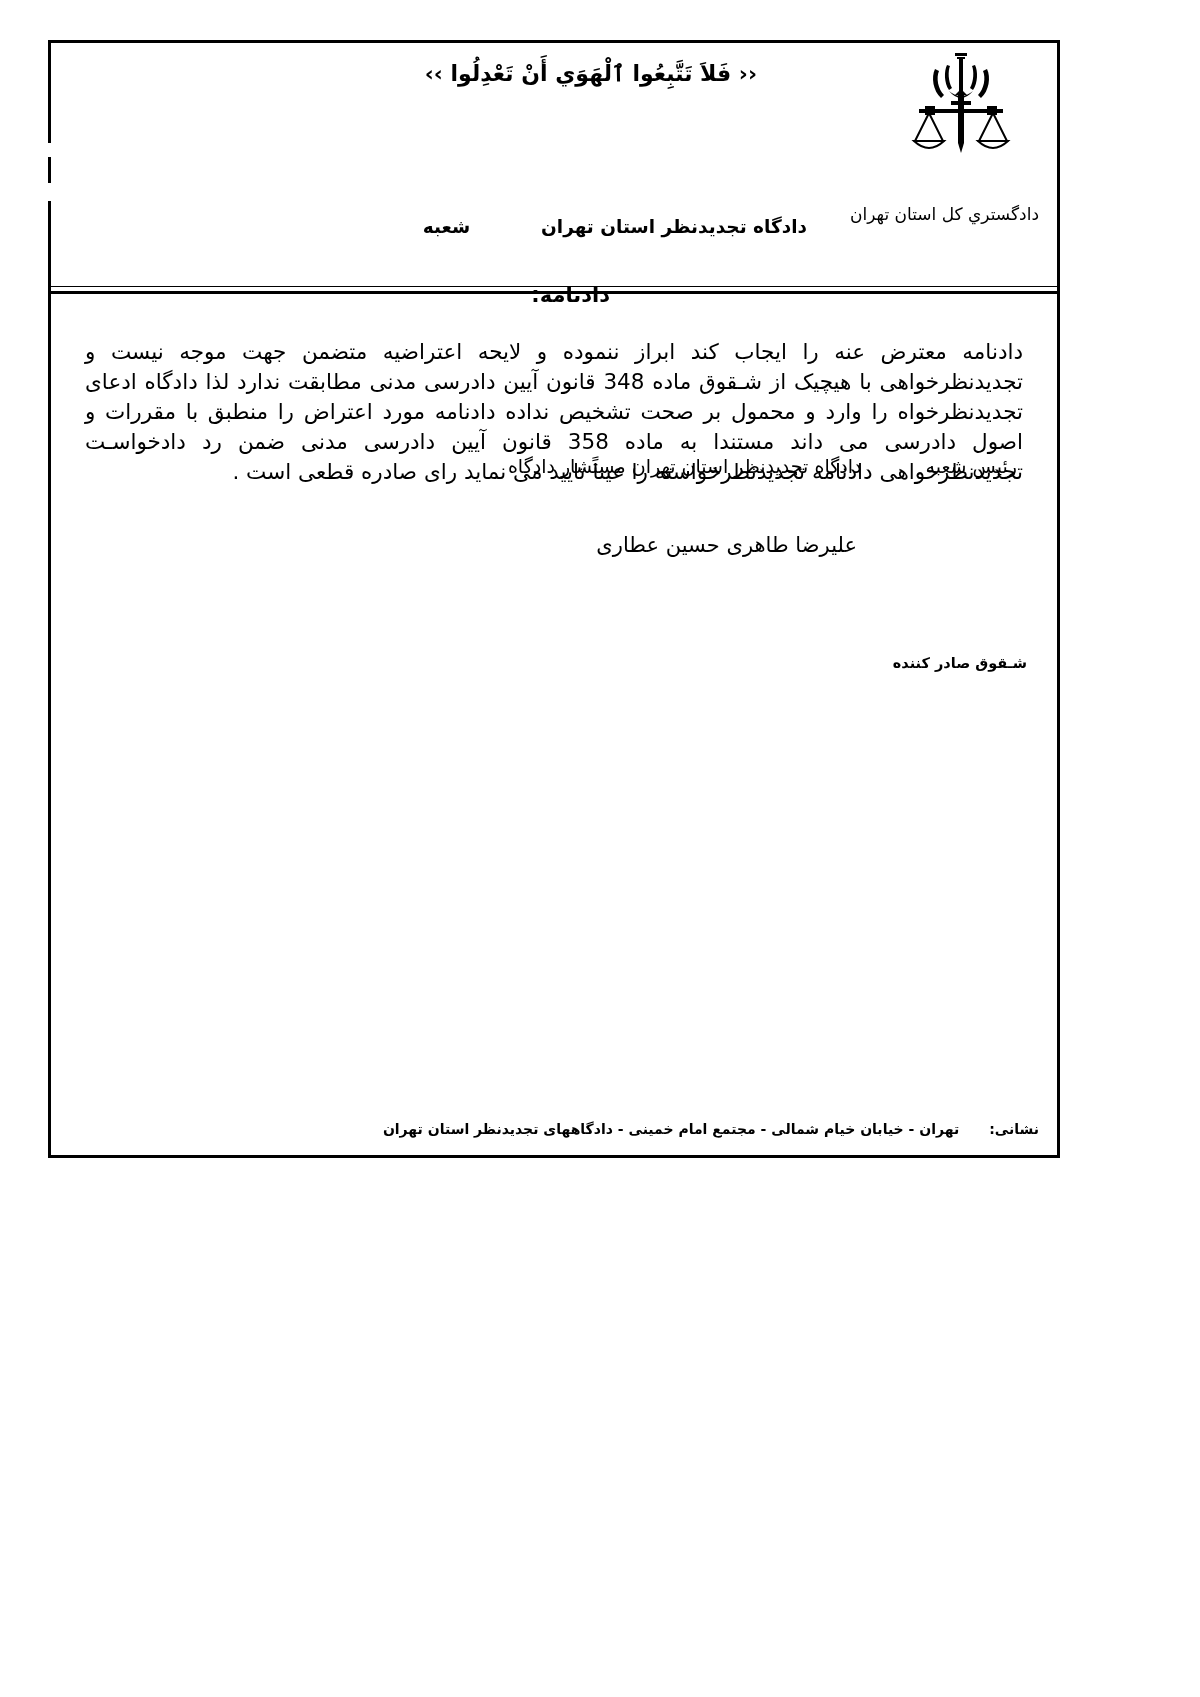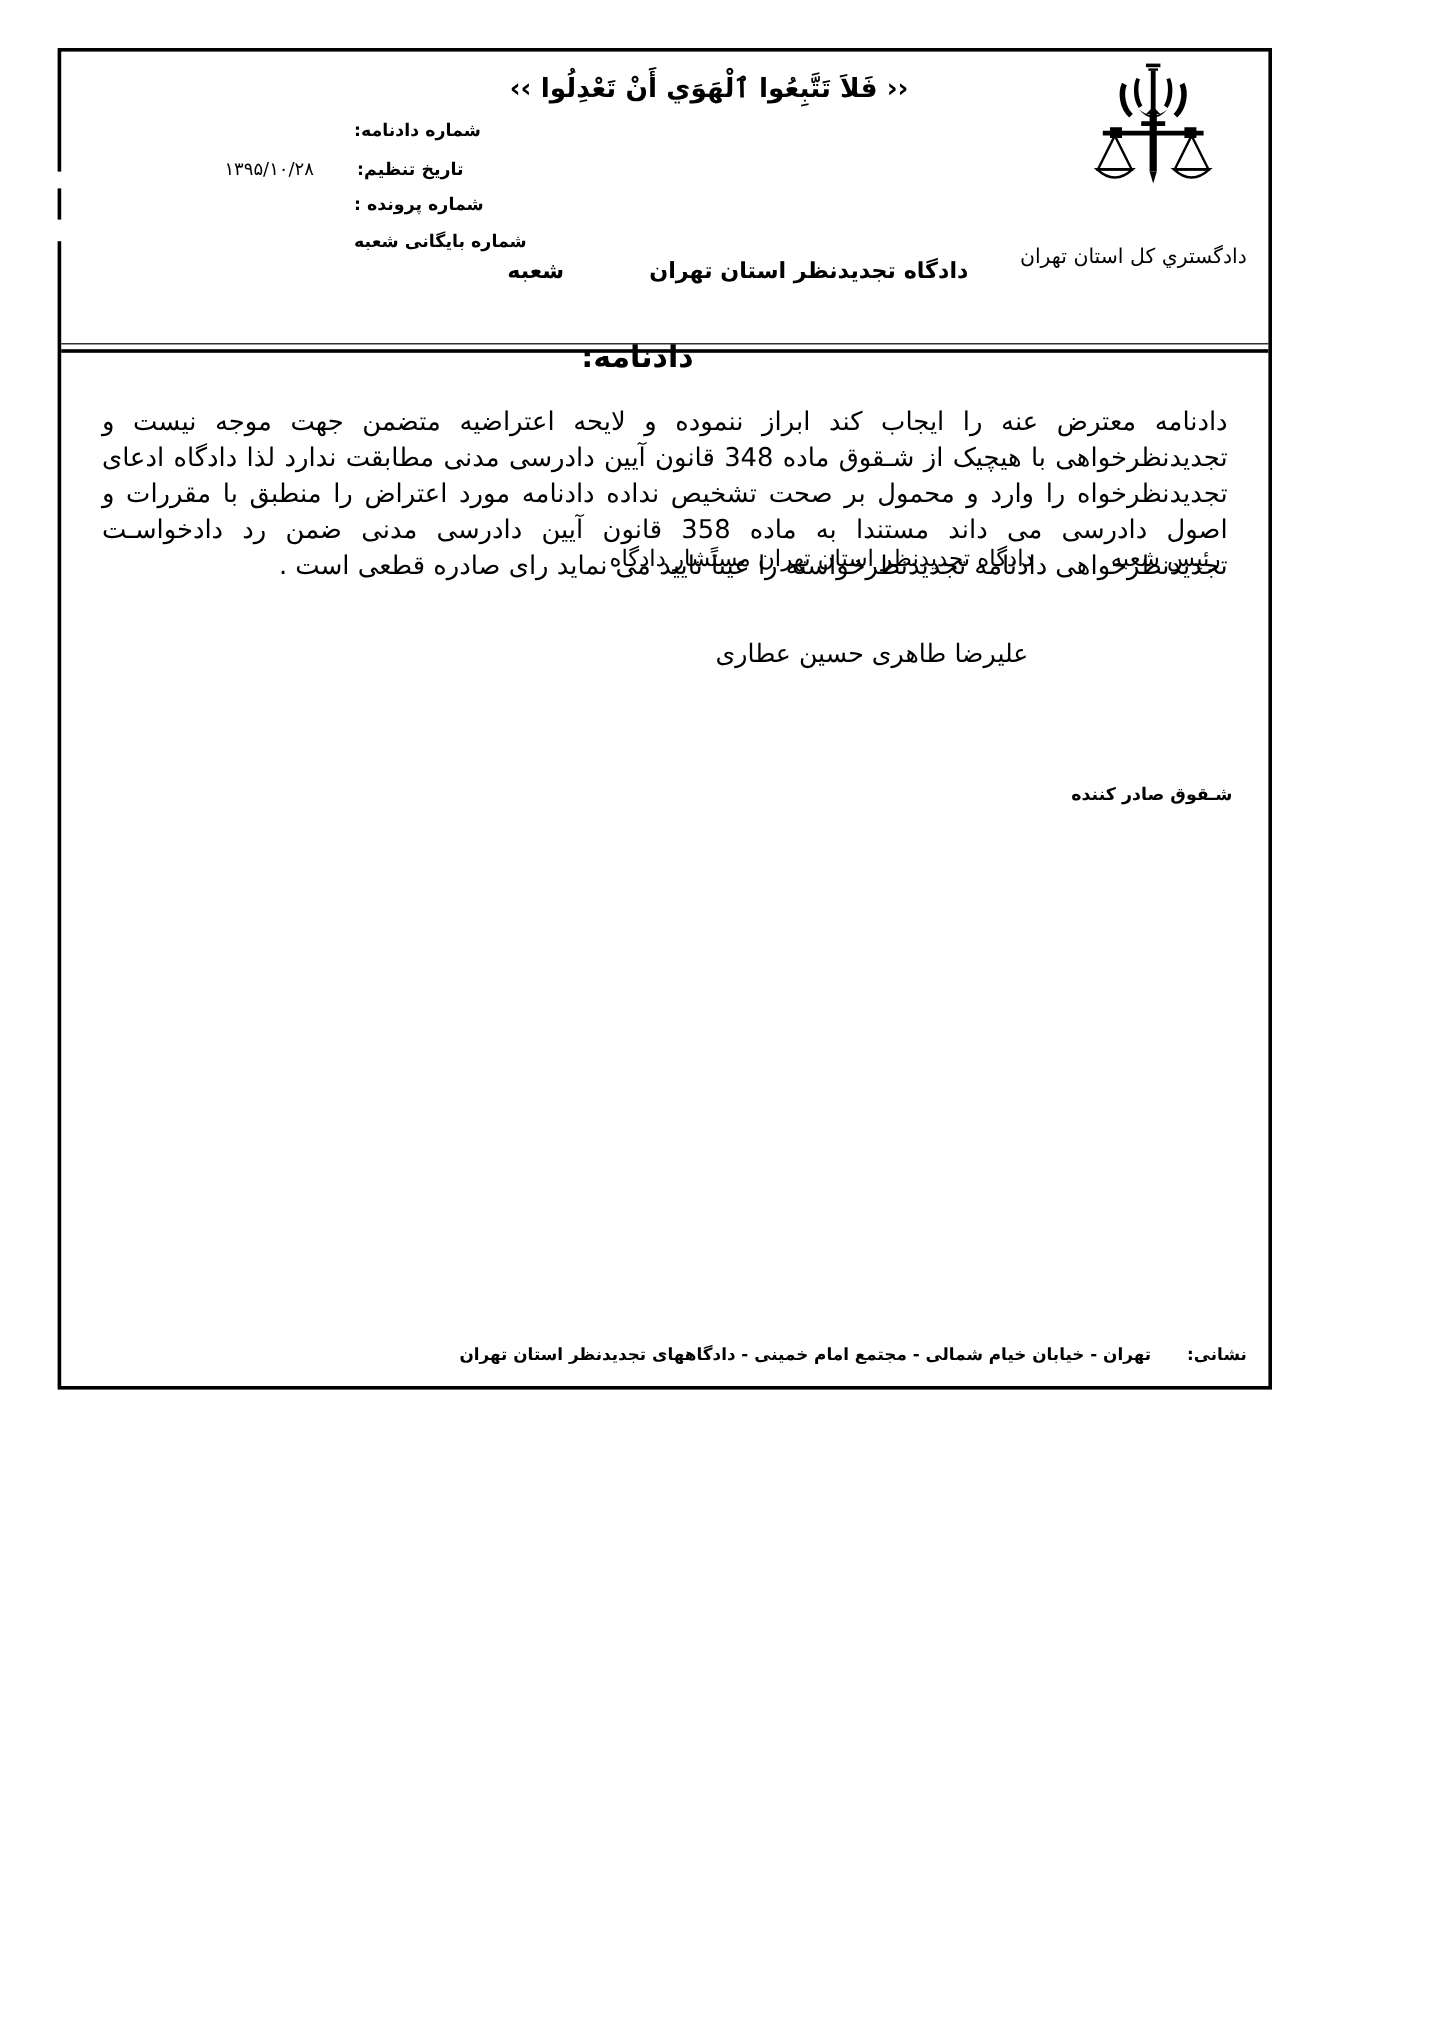--- a/index.html
+++ b/index.html
@@ -133,23 +133,23 @@
     top: 173px;
     font-size: 18.5px;
     font-weight: bold;
     direction: rtl;
     white-space: nowrap;
   }
   .branch-line .gap { display: inline-block; width: 58px; }
 
   .verdict-label {
     position: absolute;
-    right: 479px;
+    right: 447px;
     top: 240px;
-    font-size: 25px;
+    font-size: 21px;
     font-weight: bold;
     direction: rtl;
   }
 
   
   .body-text {
     position: absolute;
     right: 18px;
     left: 18px;
     top: 278px;
@@ -245,38 +245,20 @@
 
           <path d="M88 62 l-14 28 h28 z" fill="none" stroke="#000" stroke-width="2"></path>
           <path d="M73 90 q15 14 30 0 z" fill="none" stroke="#000" stroke-width="2"></path>
           <path d="M73 90 h30" stroke="#000" stroke-width="2"></path>
         </g>
       </svg>
     </div>
 
     <div class="org-name">دادگستري كل استان تهران</div>
 
-    <div class="meta">
-      <div class="meta-row">
-        <span class="meta-label">شماره دادنامه:</span>
-        <span class="meta-value"></span>
-      </div>
-      <div class="meta-row">
-        <span class="meta-label">تاریخ تنظیم:</span>
-        <span class="meta-value">۱۳۹۵/۱۰/۲۸</span>
-      </div>
-      <div class="meta-row">
-        <span class="meta-label">شماره پرونده :</span>
-        <span class="meta-value"></span>
-      </div>
-      <div class="meta-row">
-        <span class="meta-label">شماره بایگانی شعبه</span>
-        <span class="meta-value"></span>
-      </div>
-    </div>
 
     <div class="branch-line">
       <span>دادگاه تجدیدنظر استان تهران</span>
       <span class="gap"></span>
       <span>شعبه</span>
     </div>
 
     <div class="header-rule-2"></div>
     <div class="header-rule"></div>
 

